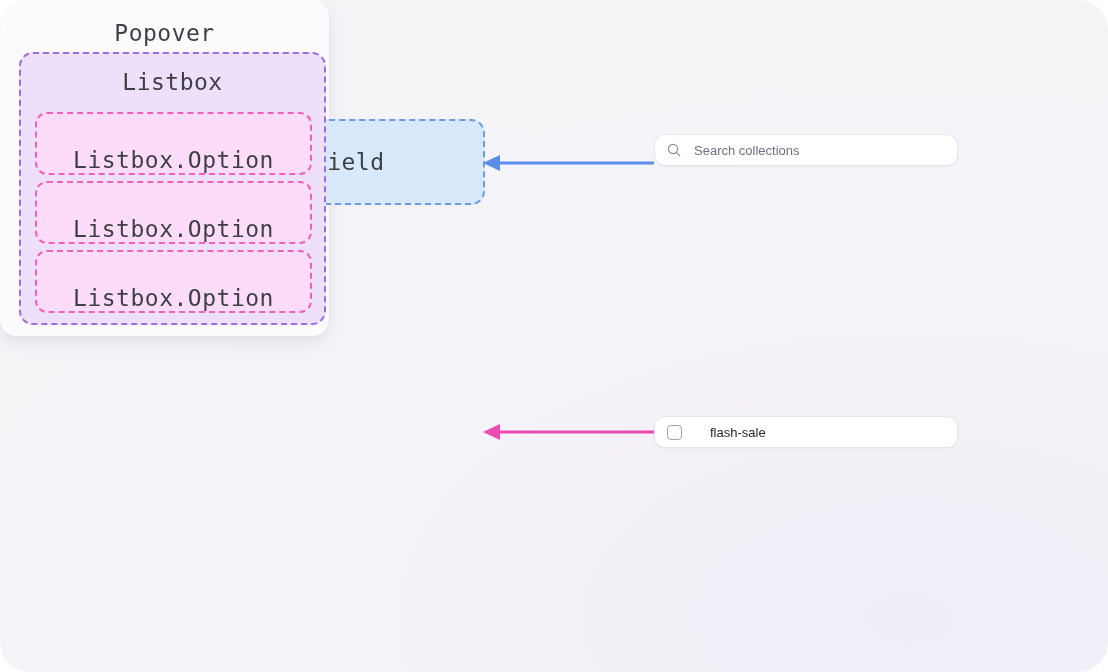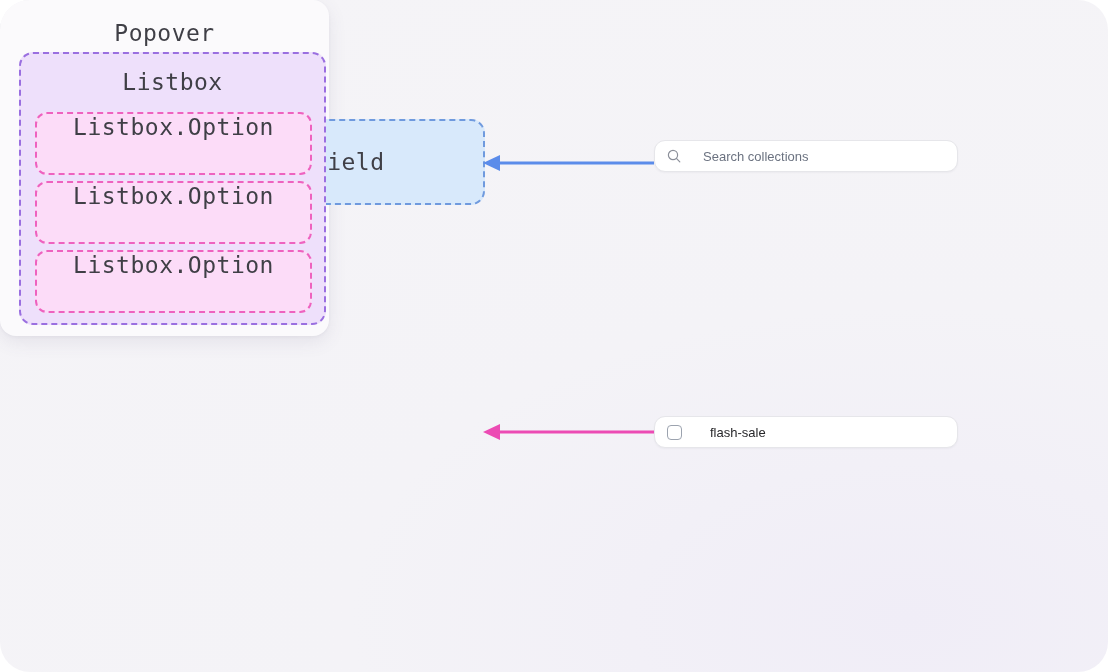--- a/index.html
+++ b/index.html
@@ -103,21 +103,21 @@
   .option-box {
     position: absolute;
     left: 14px;
     width: 277px;
     height: 63px;
     box-sizing: border-box;
     border: 2px dashed #ee62bf;
     background: #fcdcf8;
     border-radius: 12px;
     display: flex;
-    align-items: flex-start;
+    align-items: flex-end;
     justify-content: center;
     font-family: "DejaVu Sans Mono", "Liberation Mono", monospace;
     font-size: 23px;
     color: #3f3f46;
     letter-spacing: 0.5px;
   }
   #option-0 { top: 58px; }
   #option-1 { top: 127px; }
   #option-2 { top: 196px; }
 
@@ -128,25 +128,25 @@
     background: #ffffff;
     border: 1px solid #e6e6ea;
     border-radius: 11px;
     display: flex;
     align-items: center;
     box-shadow: 0 1px 2px rgba(20, 20, 40, 0.04);
   }
 
   #search-widget {
     left: 654px;
-    top: 140px;
+    top: 134px;
     width: 304px;
     height: 32px;
     padding: 0 12px;
-    gap: 22px;
+    gap: 13px;
   }
   #search-icon { flex: 0 0 auto; display: block; }
   #search-placeholder {
     font-size: 13px;
     color: #6b7280;
     font-family: "Liberation Sans", sans-serif;
     white-space: nowrap;
   }
 
   #checkbox-widget {

